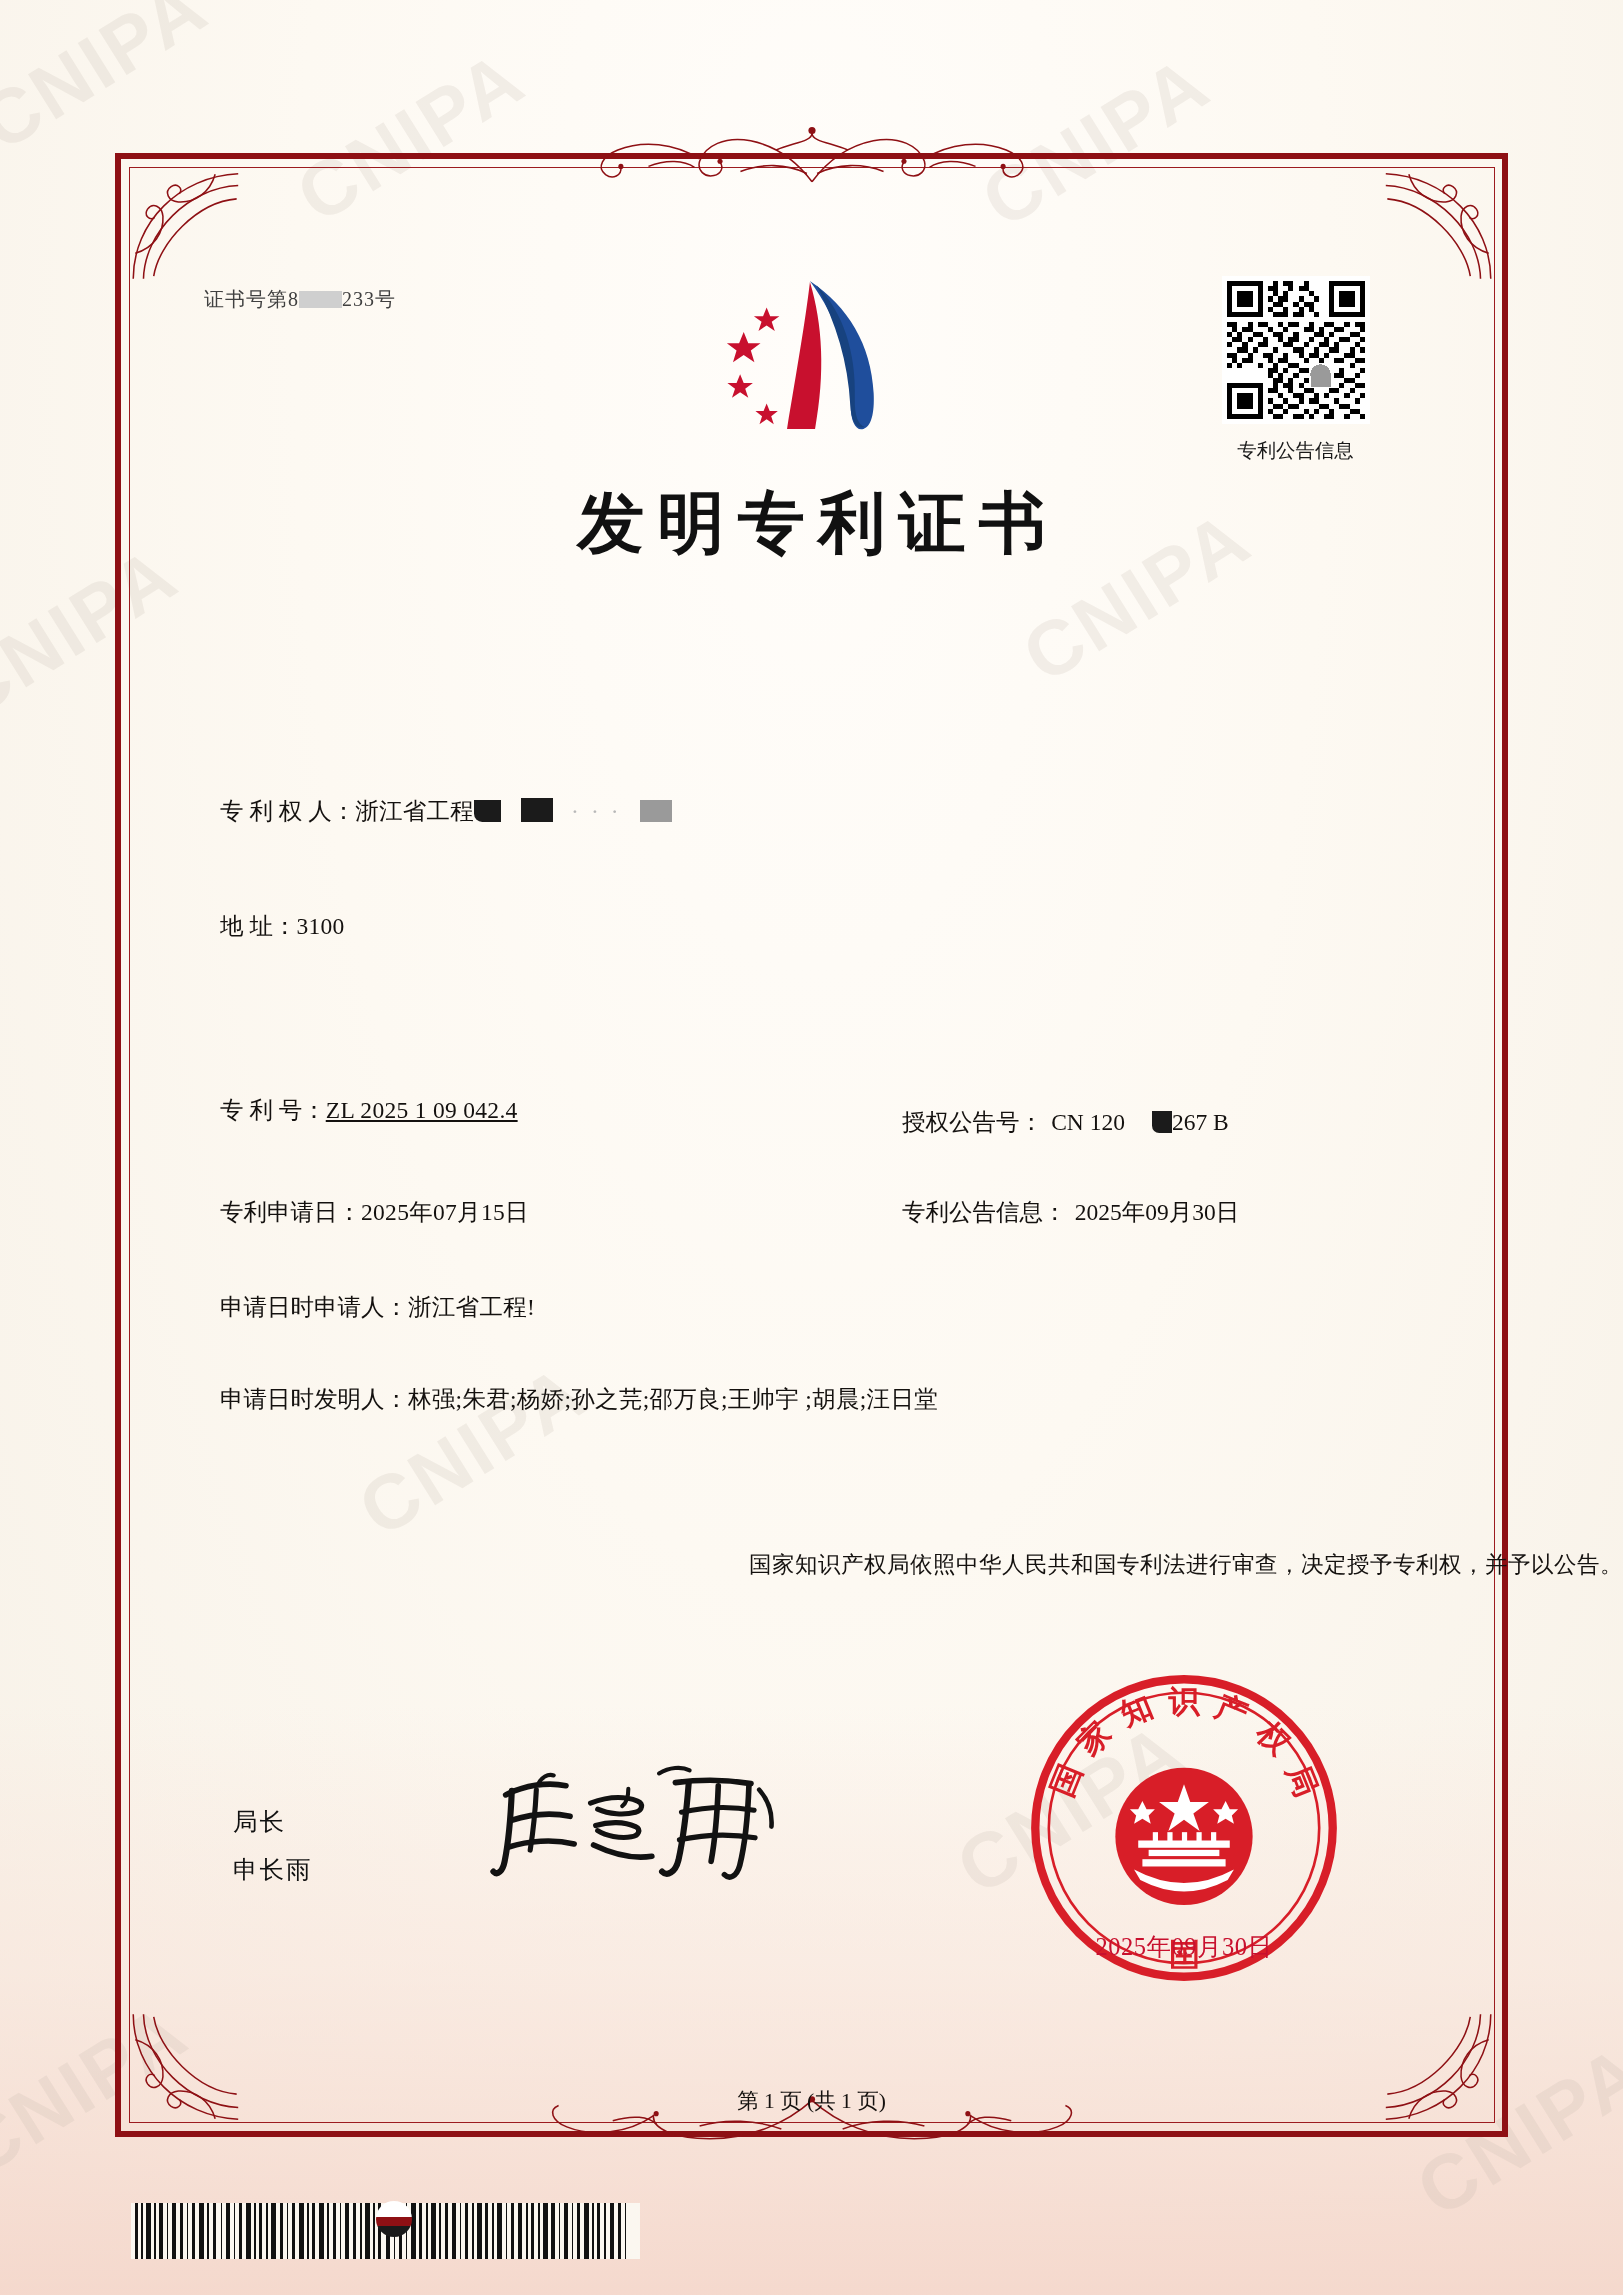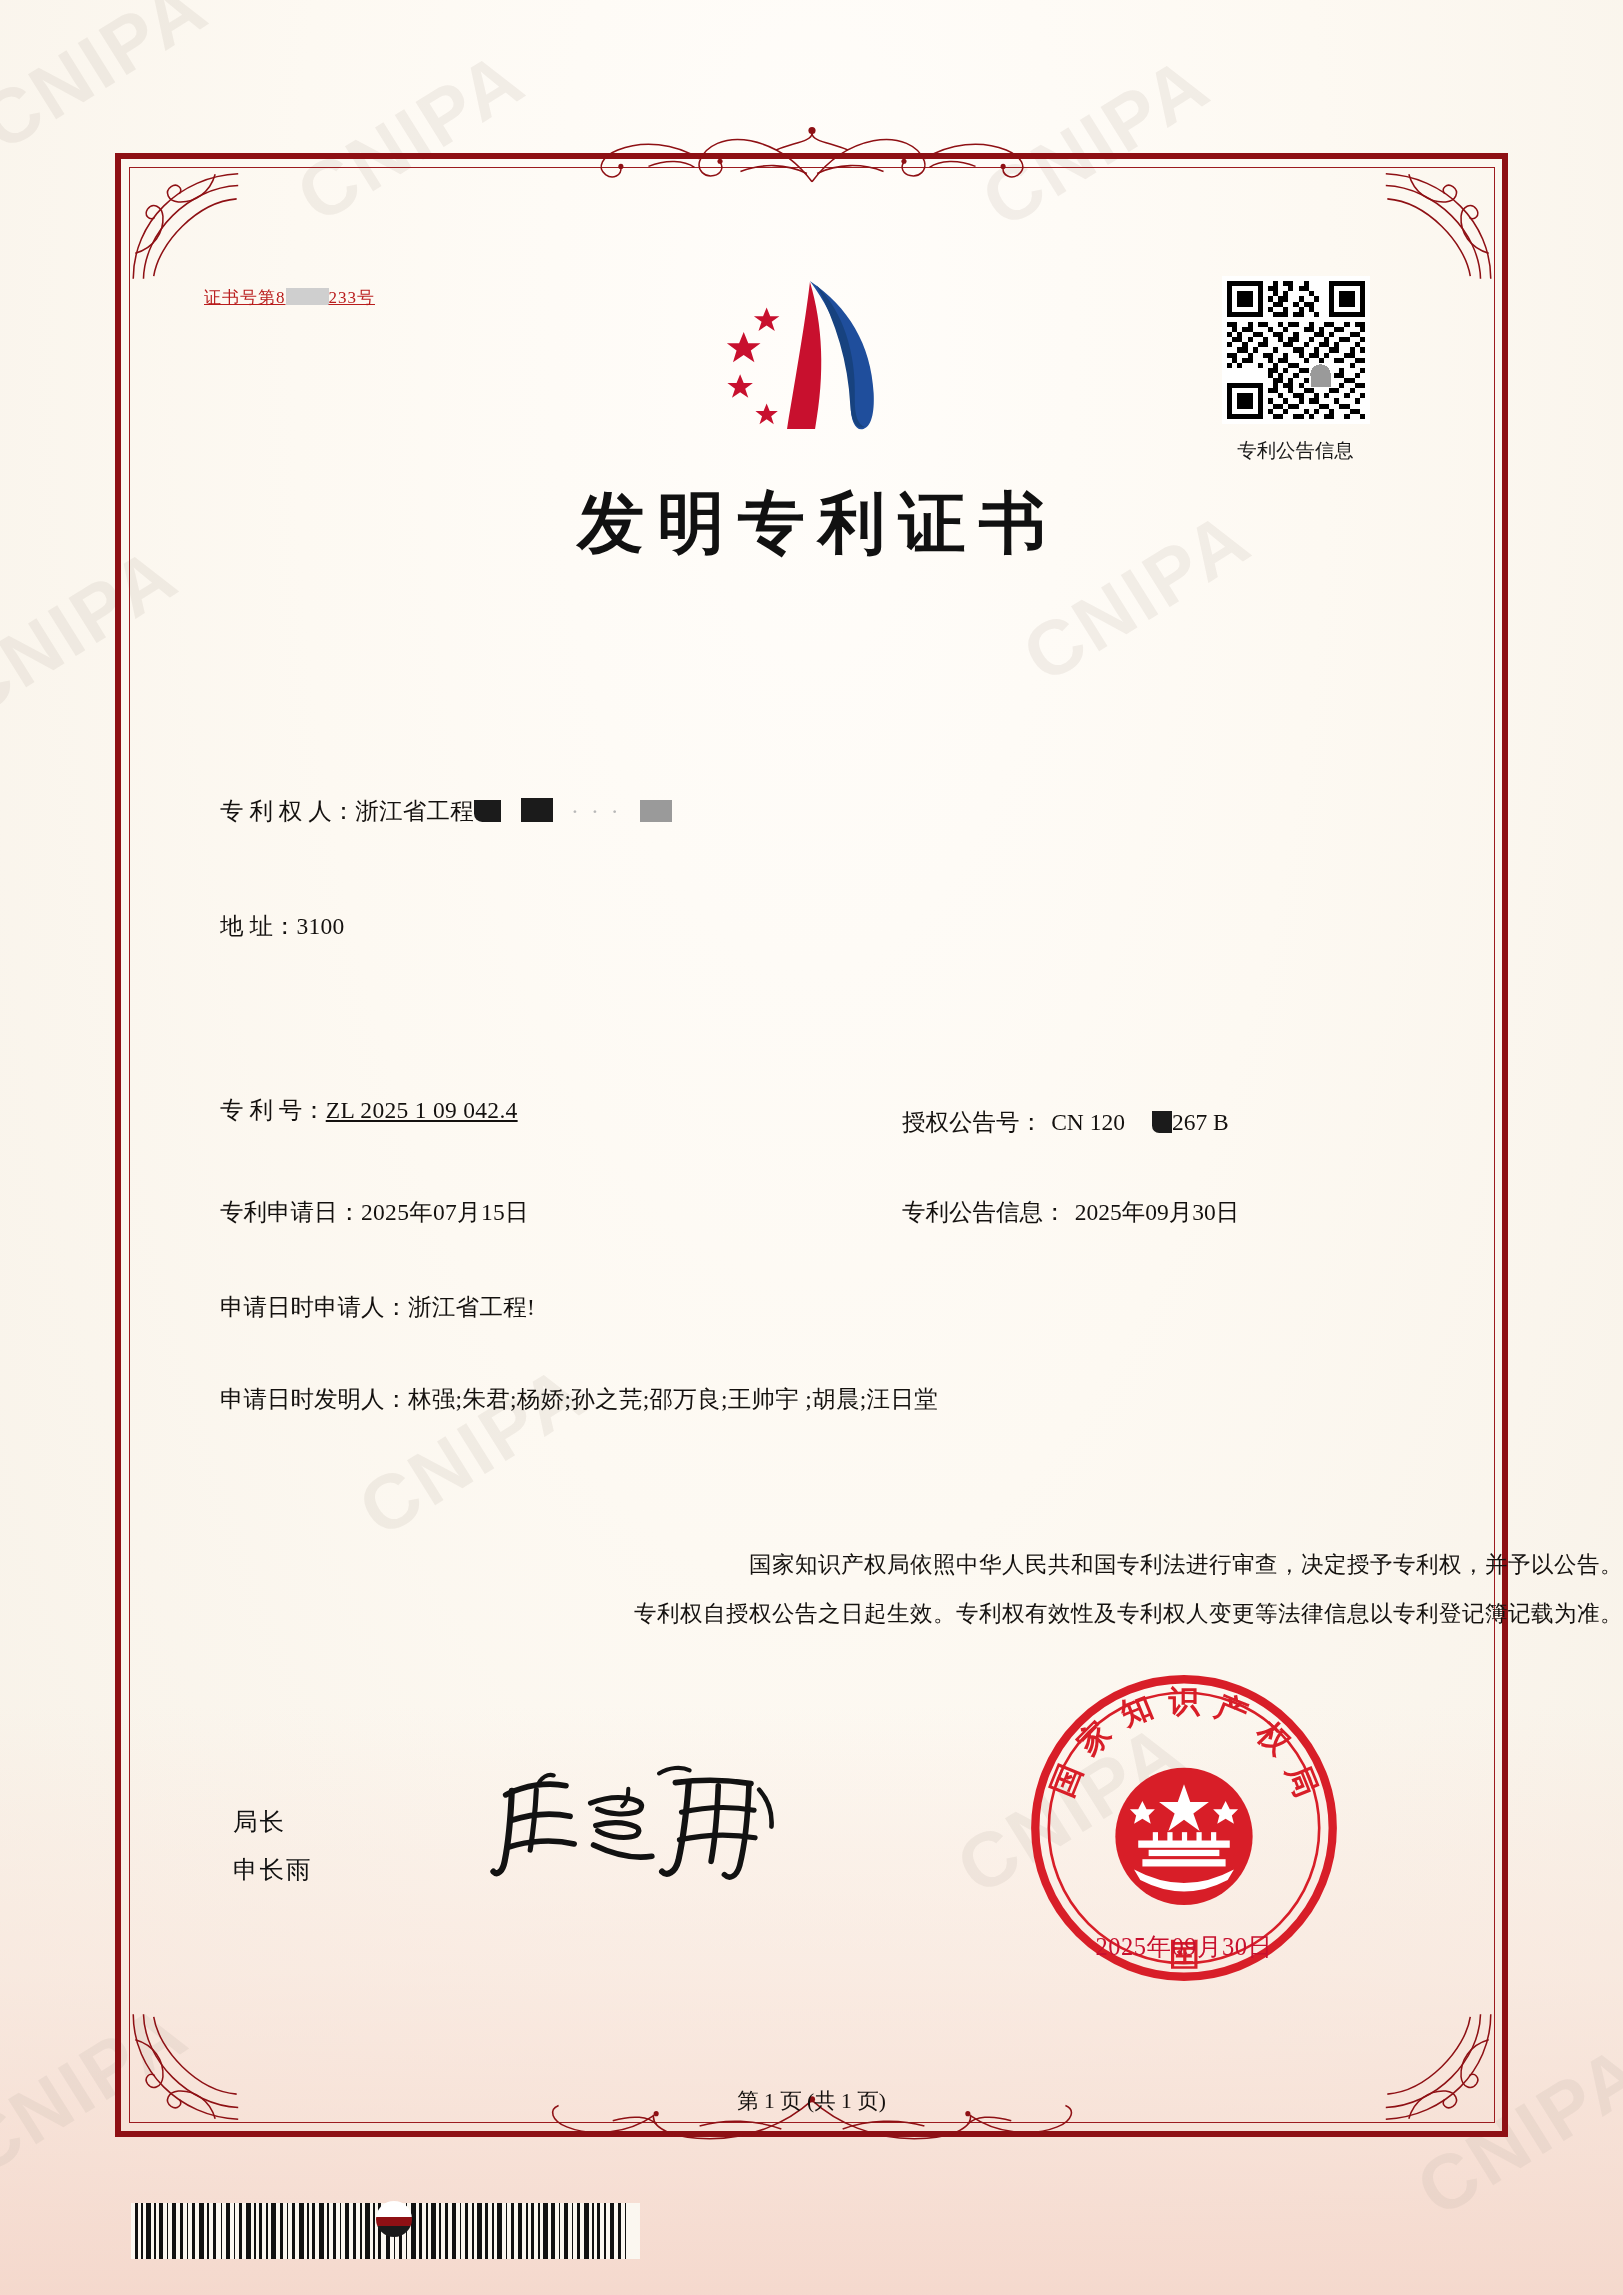--- a/index.html
+++ b/index.html
@@ -84,25 +84,24 @@
     left: 695px;
     top: 276px;
     width: 235px;
     height: 158px;
   }
   
   .cert-no {
     position: absolute;
     left: 204px;
     top: 286px;
-    font-size: 17px;
-    color: #b91c1c;
+    font-size: 20px;
+    color: #404040;
     letter-spacing: 1px;
     font-family: "Liberation Serif", serif;
-    text-decoration: underline;
   }
   .redact-inline {
     display: inline-block;
     background: #cfcfcf;
     height: 17.4px;
     vertical-align: -2px;
   }
   
   .qr-box {
     position: absolute;
@@ -546,21 +545,20 @@
 
   <div class="field" style="top:1291px;">
     <span class="lbl">申请日时申请人：</span><span class="val">浙江省工程!</span>
   </div>
 
   <div class="field" style="top:1383px;">
     <span class="lbl">申请日时发明人：</span><span class="val">林强;朱君;杨娇;孙之芫;邵万良;王帅宇 ;胡晨;汪日堂</span>
   </div>
 
   <div class="statement" style="top:1549px;">国家知识产权局依照中华人民共和国专利法进行审查，决定授予专利权，并予以公告。</div>
-  <div class="statement" style="top:1598px;">专利权自授权公告之日起生效。专利权有效性及专利权人变更等法律信息以专利登记簿记载为准。</div>
 
   <div class="sig-label" style="top:1805px;">局长</div>
   <div class="sig-label" style="top:1853px;">申长雨</div>
 
   <svg class="sig-hand" viewBox="0 0 720 250">
     <g fill="none" stroke="#121212" stroke-linecap="round" stroke-linejoin="round">
       <path d="M60 70 C 95 52, 140 44, 178 52" stroke-width="11"></path>
       <path d="M72 62 C 70 110, 66 160, 58 200 C 54 220, 44 228, 36 220" stroke-width="12"></path>
       <path d="M120 60 C 118 100, 114 140, 108 178" stroke-width="10"></path>
       <path d="M70 120 C 108 108, 150 104, 186 112" stroke-width="11"></path>

